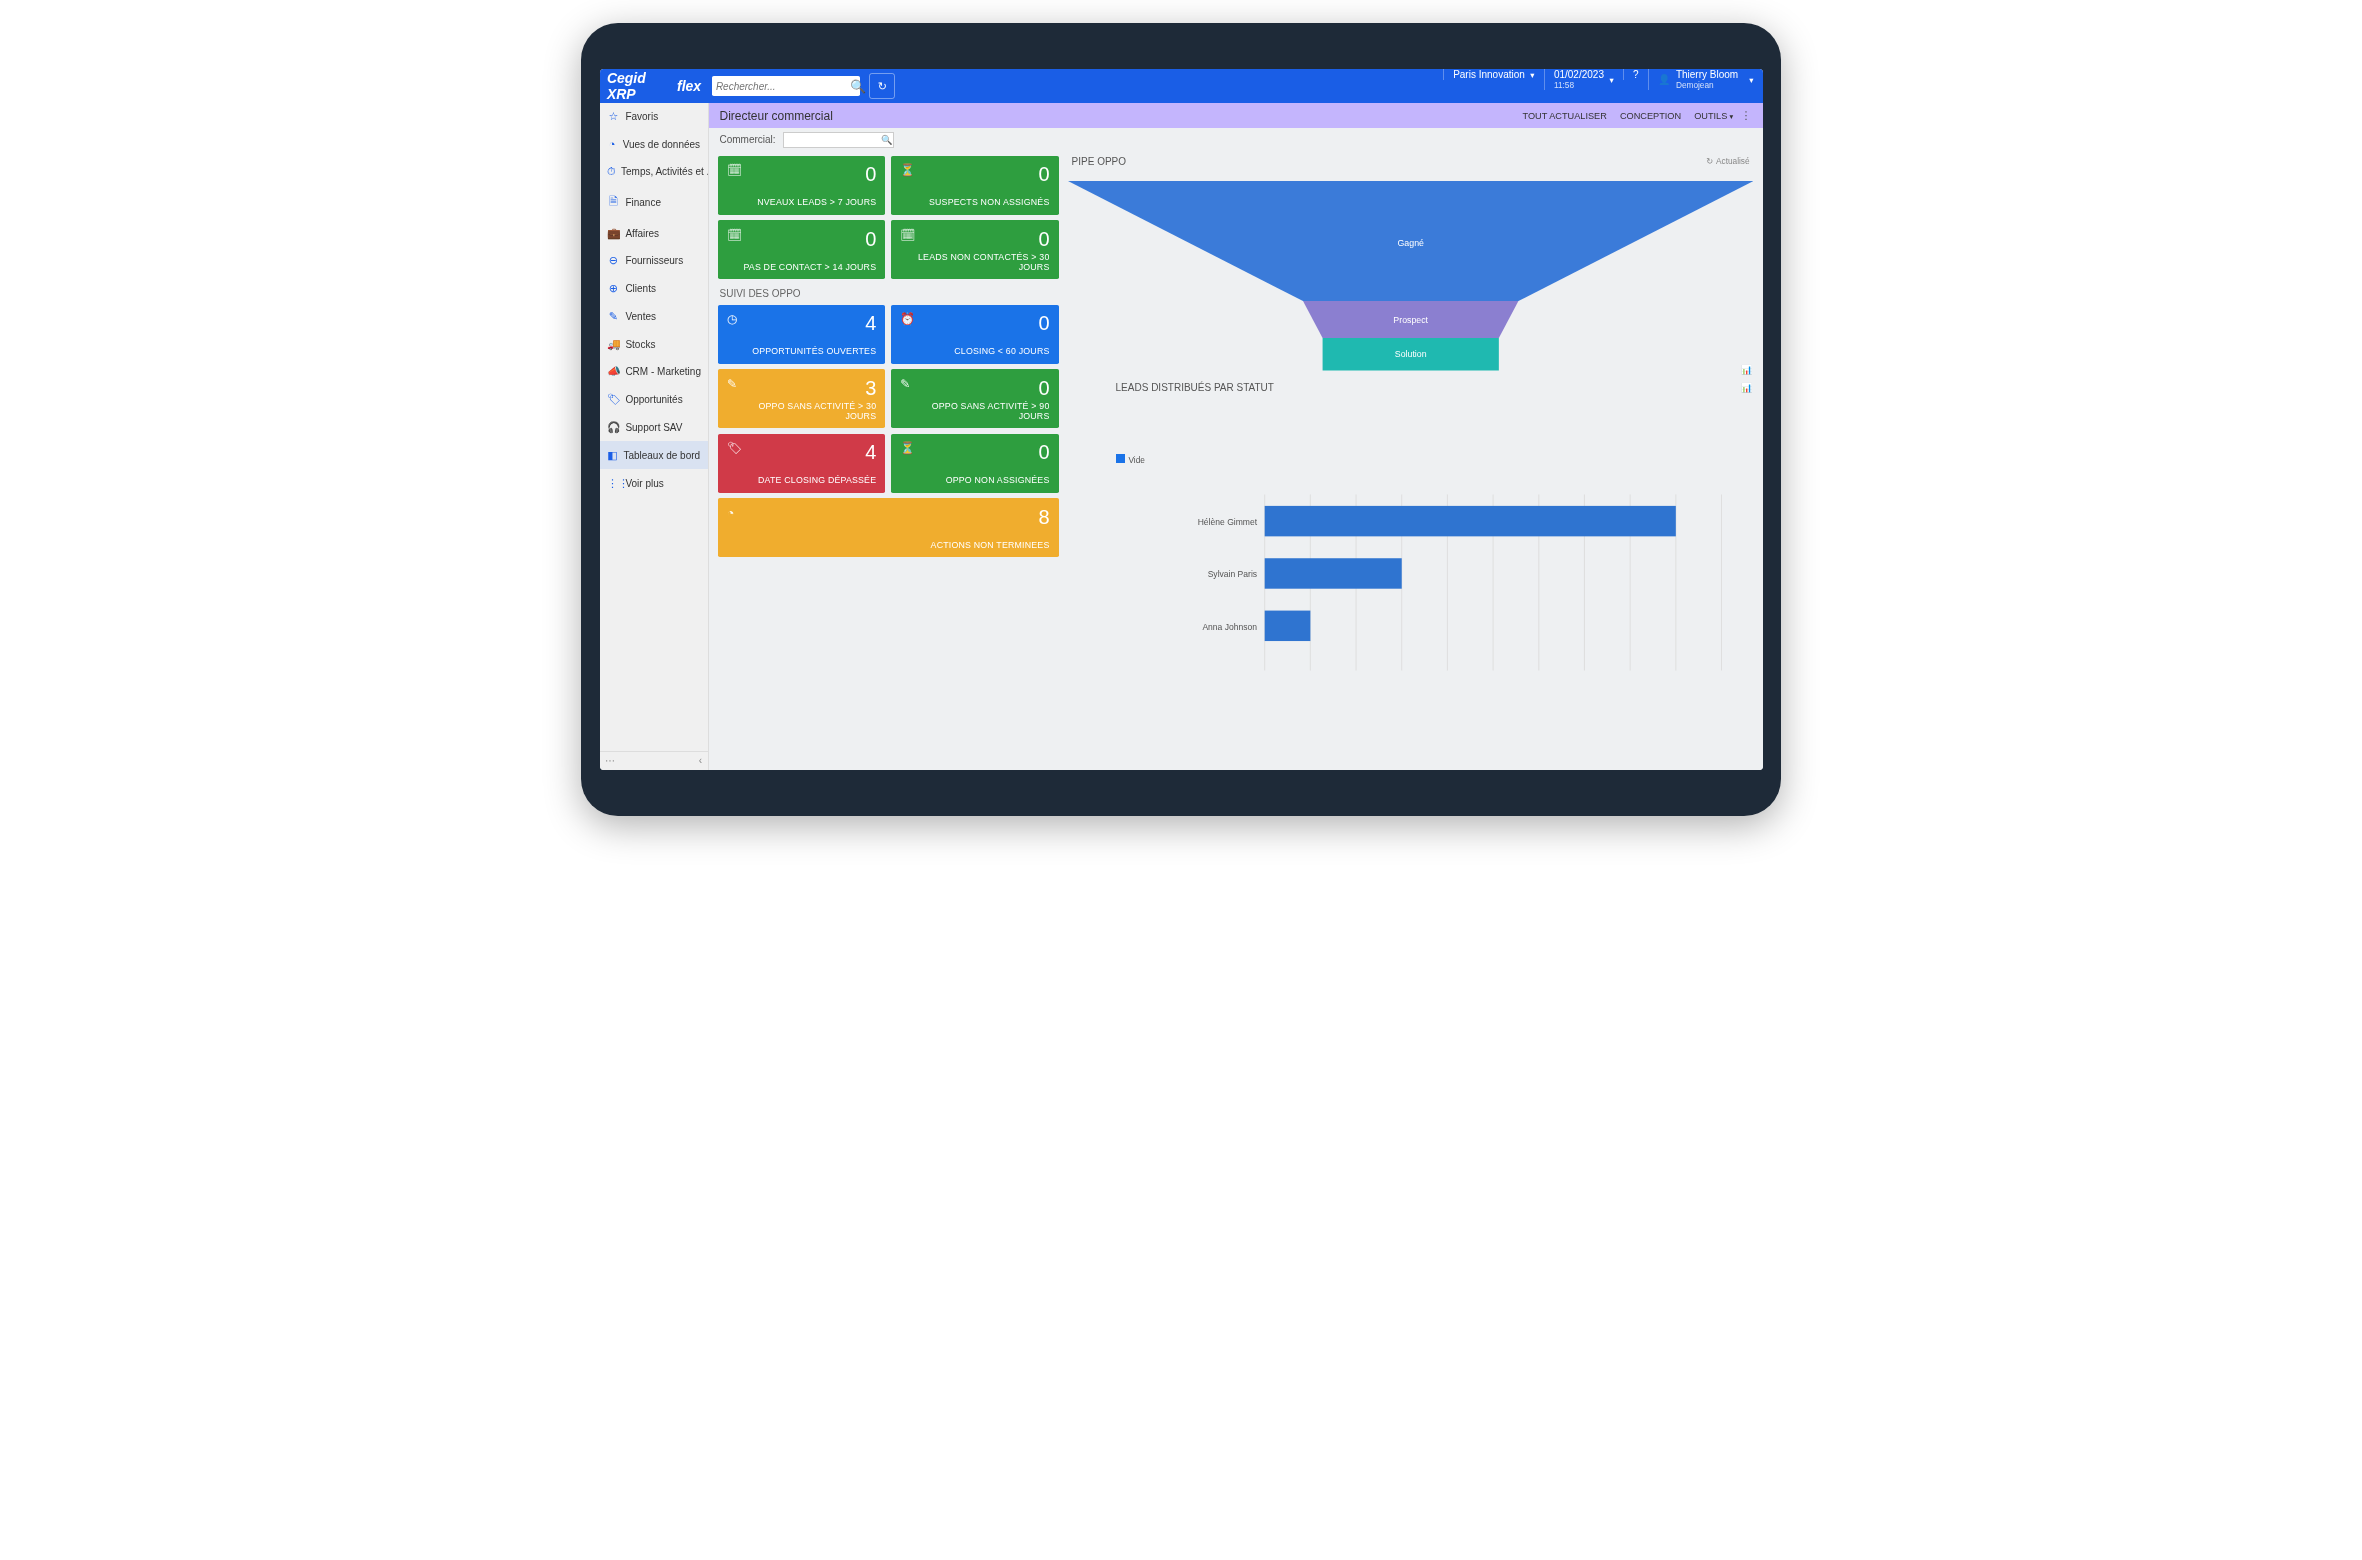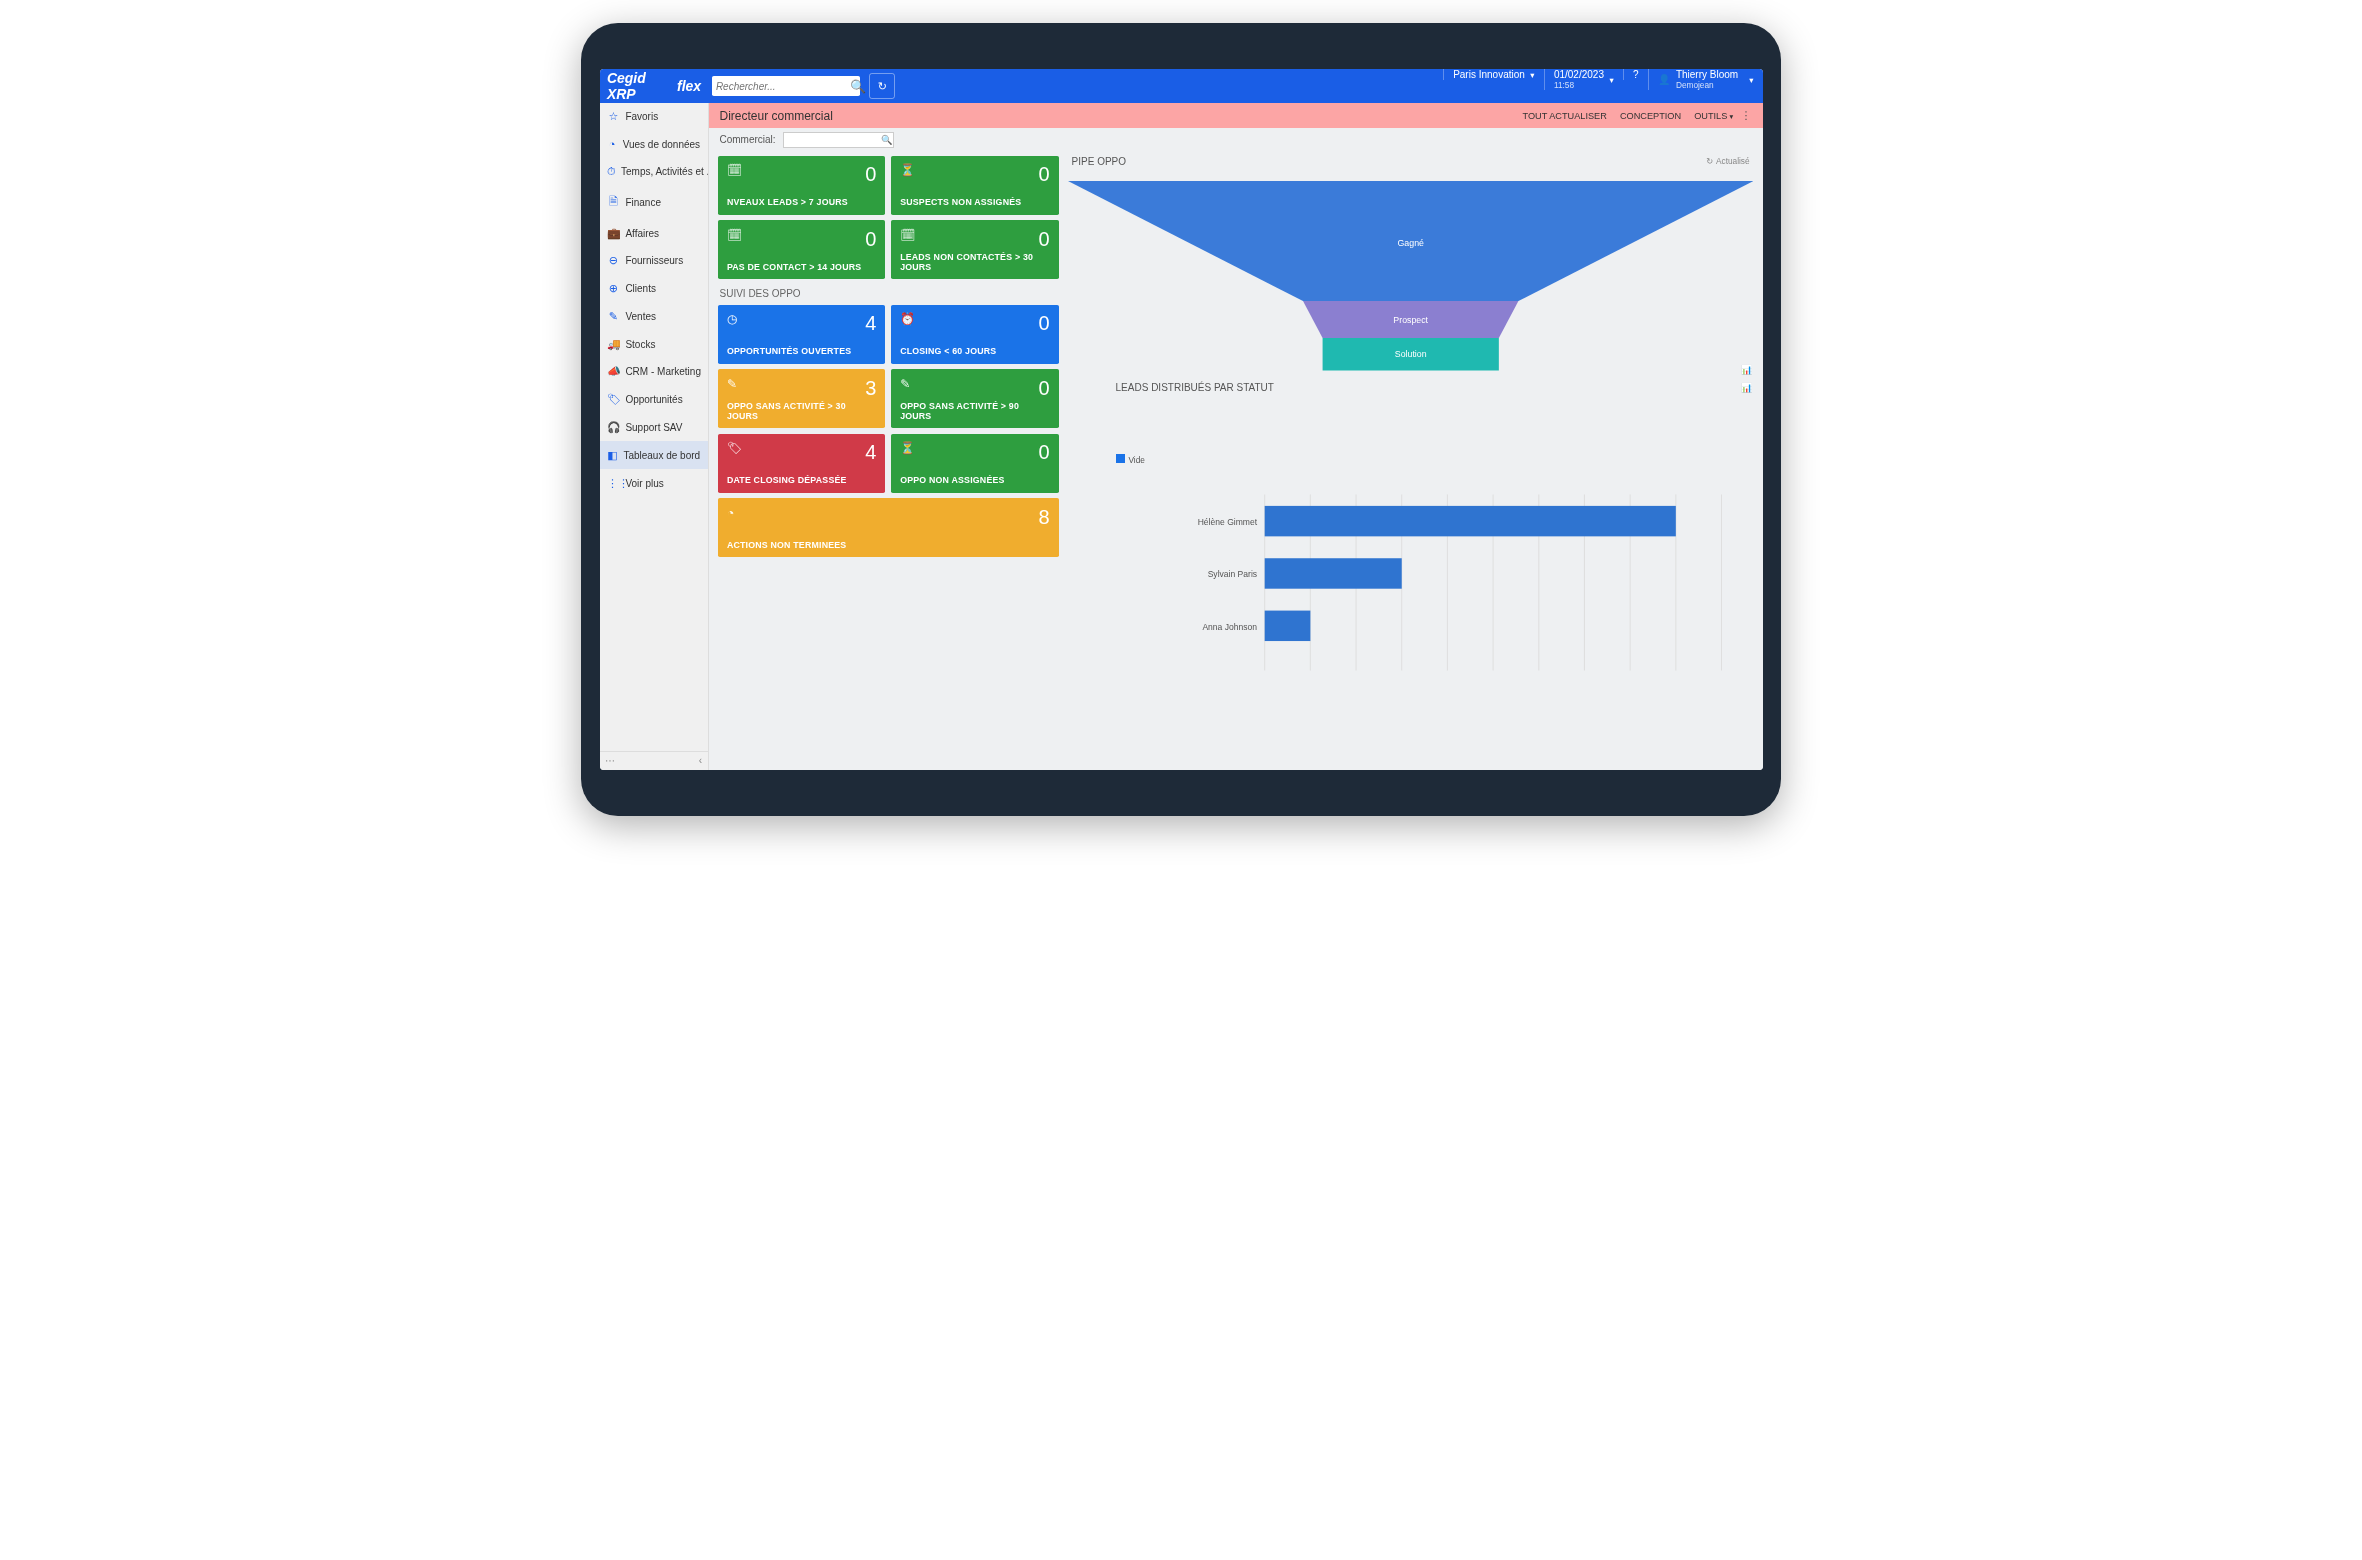--- a/index.html
+++ b/index.html
@@ -85,21 +85,21 @@
   .side-item.active { background:#d9e2f1; }
   .side-item .sic { width:13px; text-align:center; color:#1a5ee6; font-size:11px; }
   .side-foot {
     margin-top:auto; display:flex; justify-content:space-between; align-items:center;
     padding:3.7px 5.5px; border-top:0.9px solid #ddd; color:#888;
   }
   .side-foot span { cursor:pointer; }
   
   .main { flex:1; background:#eef0f2; display:flex; flex-direction:column; overflow:hidden; }
   .main-head {
-    display:flex; align-items:center; padding:5.5px 11px; background:#fca5a5;
+    display:flex; align-items:center; padding:5.5px 11px; background:#c4b5fd;
   }
   .main-head .title { font-size:12px; color:#333; }
   .main-head .actions { margin-left:auto; display:flex; gap:13px; font-size:9.2px; color:#333; }
   .main-head .actions span { cursor:pointer; }
   .main-head .actions .dropdown::after { content:" ▾"; font-size:7.4px; }
   .main-head .menu-dots { margin-left:7.4px; cursor:pointer; color:#555; font-size:11px; }
   .main-filter {
     padding:3.7px 11px; display:flex; align-items:center; gap:7.4px; font-size:10px; color:#555;
   }
   .main-filter input {
@@ -111,21 +111,21 @@
   .tile-row { display:flex; gap:5.5px; }
   .tile {
     flex:1; color:#fff; border-radius:1.8px; padding:7.4px 9.2px; height:59px;
     display:flex; flex-direction:column; justify-content:space-between;
     cursor:pointer;
   }
   .tile.wide { flex: none; width:100%; }
   .tile .top { display:flex; justify-content:space-between; align-items:flex-start; }
   .tile .top .ticon { font-size:12px; opacity:0.95; }
   .tile .top .tval { font-size:20px; font-weight:400; }
-  .tile .tlabel { font-size:8.8px; letter-spacing:0.2px;font-weight:bold; }
+  .tile .tlabel { font-size:8.8px; text-align:right; letter-spacing:0.2px; }
   .c-green { background:#2e9e3f; }
   .c-blue { background:#1a73e8; }
   .c-yellow { background:#f0ad2e; }
   .c-red { background:#d03a48; }
   .section-label { font-size:10px; color:#666; margin:3.7px 0 0 1.8px; }
   
   .right-col { flex:1; display:flex; flex-direction:column; gap:7.4px; overflow:hidden; }
   .panel { background:transparent; }
   .panel-head { display:flex; justify-content:space-between; align-items:center; font-size:10px; color:#555; padding:0 3.7px; }
   .panel-head .upd { font-size:8.3px; color:#888; display:flex; align-items:center; gap:2.8px; }

